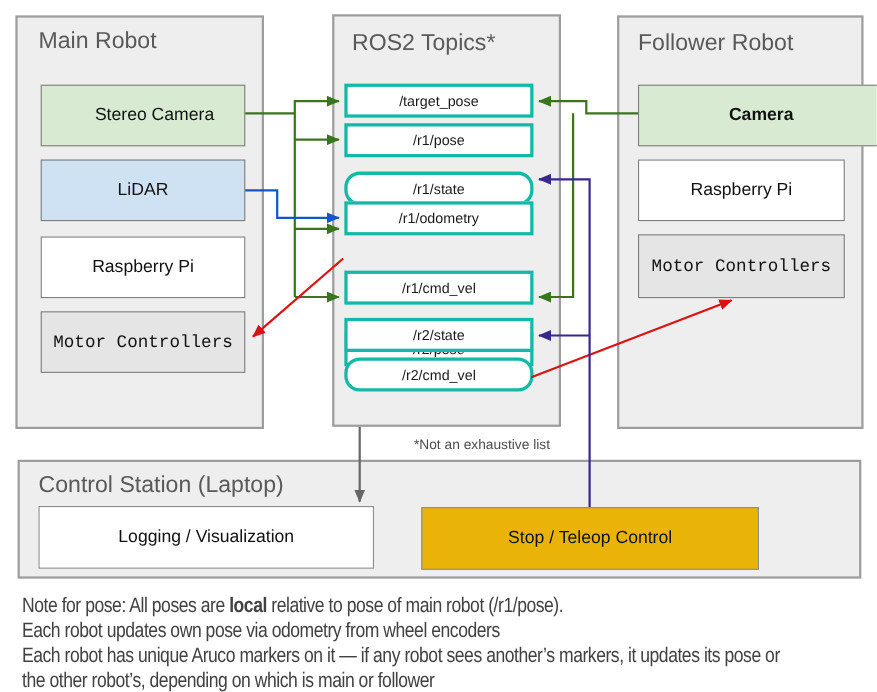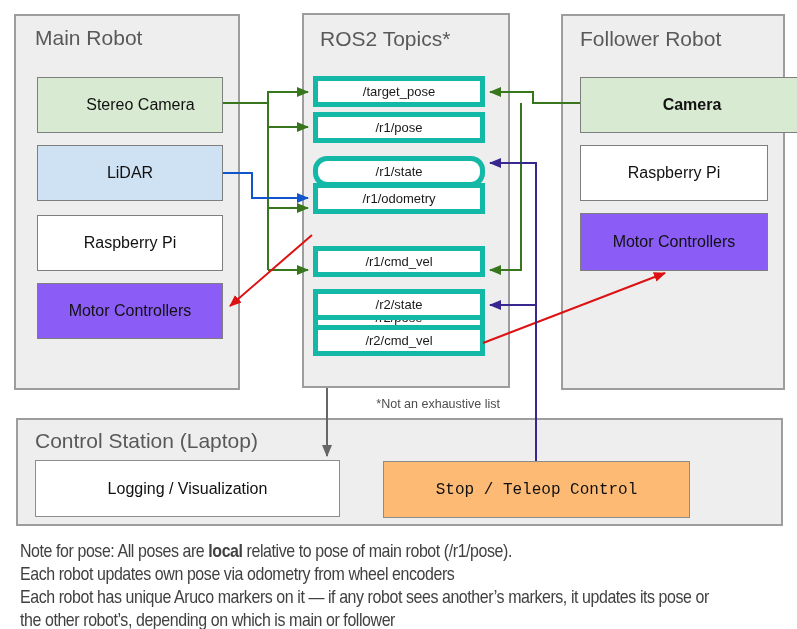--- a/index.html
+++ b/index.html
@@ -14,25 +14,25 @@
   .container-title{
     position:absolute;color:#595959;font-size:21px;white-space:nowrap;
   }
   .node{
     position:absolute;box-sizing:border-box;border:1.5px solid #7e7e7e;
     display:flex;align-items:center;justify-content:center;
     font-size:16px;color:#111111;background:#ffffff;white-space:nowrap;
   }
   .fill-green{background:#d9ead3;}
   .fill-blue{background:#cfe2f3;}
-  .fill-red{background:#8b5cf6;}
-  .fill-purple{background:#fdba74;font-family:Liberation Mono, monospace;}
+  .fill-red{background:#e5e5e5;font-family:Liberation Mono, monospace;}
+  .fill-purple{background:#eab308;}
   .topic{
     position:absolute;left:313px;width:172px;height:31px;box-sizing:border-box;
-    border:5px solid #14b8a6;background:#ffffff;display:flex;align-items:center;
+    border:3px solid #14b8a6;background:#ffffff;display:flex;align-items:center;
     justify-content:center;font-size:13px;color:#1a1a1a;white-space:nowrap;
   }
   .footnote{
     position:absolute;left:330px;top:365px;width:170px;text-align:right;
     font-size:12.5px;color:#4d4d4d;white-space:nowrap;margin-top:32px;
   }
   #wires{position:absolute;left:0;top:0;pointer-events:none;}
   .notes{position:absolute;left:20px;top:539px;color:#414141;}
   .note-line{
     font-size:19px;line-height:23px;letter-spacing:-0.5px;white-space:nowrap;
@@ -54,21 +54,21 @@
 <div class="container" style="left:302px;top:13px;width:208px;height:375px;"></div>
 <div class="container-title" style="left:320px;top:27px;">ROS2 Topics*</div>
 
 <div class="topic" style="top:76px;">/target_pose</div>
 <div class="topic" style="top:112px;">/r1/pose</div>
 <div class="topic" style="top:156px;border-radius:14px;">/r1/state</div>
 <div class="topic" style="top:183px;">/r1/odometry</div>
 <div class="topic" style="top:218px;margin-top:28px;">/r1/cmd_vel</div>
 <div class="topic" style="top:254px;margin-top:48px;">/r2/pose</div>
 <div class="topic" style="top:289px;">/r2/state</div>
-<div class="topic" style="top:325px;">/r2/cmd_vel</div>
+<div class="topic" style="top:325px;border-radius:14px;">/r2/cmd_vel</div>
 <div class="footnote">*Not an exhaustive list</div>
 
 <div class="container" style="left:561px;top:14px;width:224px;height:376px;"></div>
 <div class="container-title" style="left:580px;top:27px;">Follower Robot</div>
 
 <div class="node fill-green" style="left:580px;top:77px;width:224px;height:56px;font-weight:bold;">Camera</div>
 <div class="node" style="left:580px;top:145px;width:188px;height:56px;">Raspberry Pi</div>
 <div class="node fill-red" style="left:580px;top:213px;width:188px;height:58px;">Motor Controllers</div>
 
 <div class="container" style="left:16px;top:418px;width:767px;height:108px;"></div>

